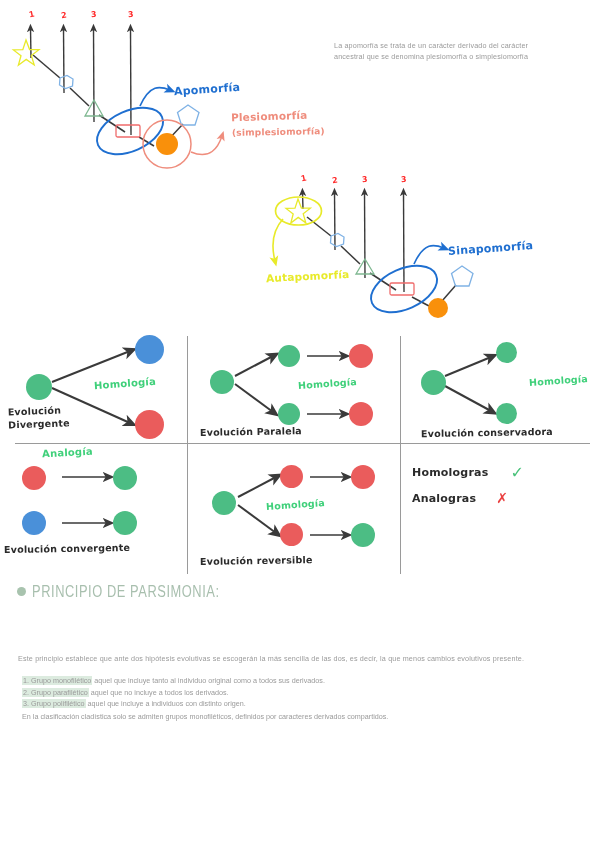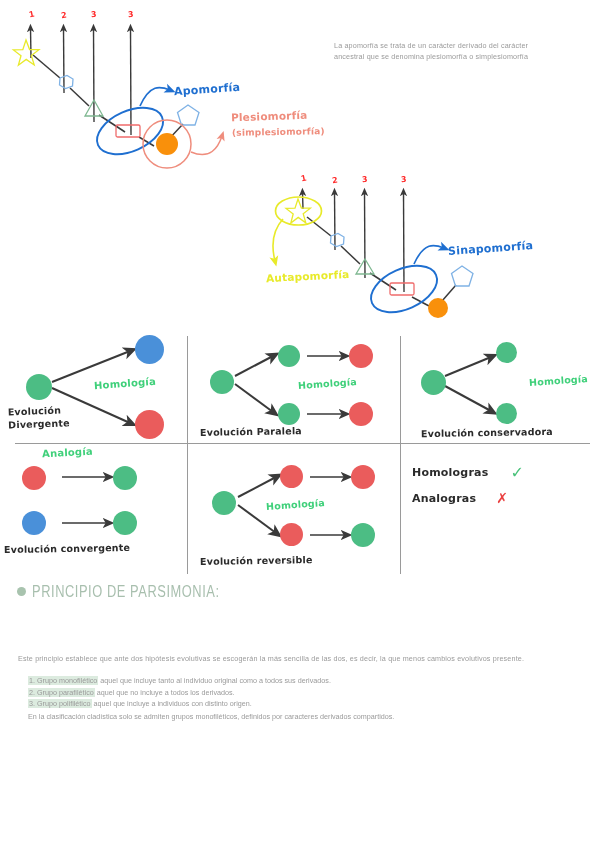--- a/index.html
+++ b/index.html
@@ -281,21 +281,21 @@
     </div>
   </div>
 
   <div class="abs sect" style="left:17px;top:583px;">
     <span class="dot"></span>
     <span class="txt">PRINCIPIO DE PARSIMONIA:</span>
   </div>
   <div class="abs para" style="left:18px;top:608px;width:554px;line-height:12px;margin-top:45px;">Este principio establece que ante dos hipótesis evolutivas se escogerán la más sencilla de las dos, es decir, la que menos cambios evolutivos presente.</div>
 
 
-  <div class="abs" style="left:28px;top:675px;width:560px;">
+  <div class="abs" style="left:22px;top:675px;width:560px;">
     <div class="lrow">
       <span class="hl"><span>1.</span>
       <span>Grupo monofilético</span></span>
       <span>aquel que incluye tanto al individuo original como a todos sus derivados.</span>
     </div>
     <div class="lrow">
       <span class="hl"><span>2.</span>
       <span>Grupo parafilético</span></span>
       <span>aquel que no incluye a todos los derivados.</span>
     </div>

